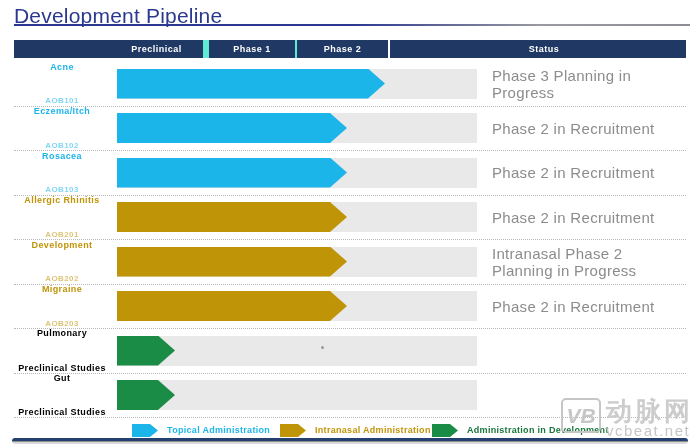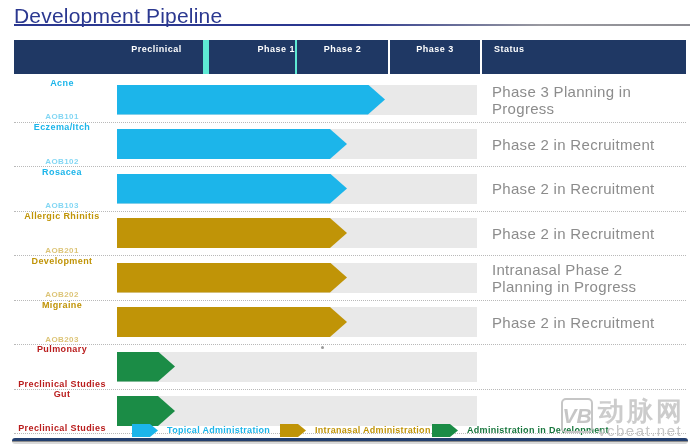--- a/index.html
+++ b/index.html
@@ -9,43 +9,43 @@
   }
   .title{
     position:absolute;left:14px;top:4px;font-size:21px;font-weight:400;
     color:#2B3890;letter-spacing:.2px;
   }
   .title-rule{
     position:absolute;left:14px;top:24px;width:676px;height:2px;
     background:linear-gradient(to right,#2B3890 0%,#2B3890 50%,#9a9aa0 78%,#8d8d93 100%);
   }
   .pipeline{position:absolute;left:14px;top:40px;width:672px;}
-  .header{display:flex;height:34px;background:#1F3864;}
+  .header{display:flex;height:18px;background:#1F3864;}
   .hcell{
     box-sizing:border-box;color:#fff;font-size:9px;font-weight:700;letter-spacing:.5px;
     line-height:18px;text-align:center;
   }
   .hcell.spacer{width:96px;}
   .hcell.c-pre{width:93px;}
-  .hcell.c-p1{width:92px;border-left:6px solid #5eead4;text-align:right;}
+  .hcell.c-p1{width:92px;border-left:6px solid #5eead4;}
   .hcell.c-p2{width:93px;border-left:2px solid #5eead4;}
   .hcell.c-p3{width:92px;border-left:2px solid #fff;}
-  .hcell.c-status{flex:1;border-left:2px solid #fff;text-align:left;padding-left:12px;}
+  .hcell.c-status{flex:1;border-left:2px solid #fff;text-align:center;padding-left:12px;}
   .rows{margin-top:4px;}
   .row{position:relative;height:43.5px;border-bottom:1px dotted #b9b9b9;}
   .row-label{
     position:absolute;left:0;top:0;width:96px;height:100%;
     display:flex;flex-direction:column;justify-content:center;align-items:center;
     text-align:center;line-height:1.15;gap:24px;
   }
   .row-name,.row-name2{font-size:9px;font-weight:700;letter-spacing:.4px;}
   .row-code{font-size:8px;font-weight:700;letter-spacing:.4px;opacity:.55;}
   .adm-topical .row-label{color:#1CB5EA;}
   .adm-intranasal .row-label{color:#C09407;}
-  .adm-development .row-label{color:#b91c1c;text-align:center;}
+  .adm-development .row-label{color:#000000;text-align:center;}
   .track{
     position:absolute;left:103px;top:6.5px;width:360px;height:30px;background:#E9E9E9;
   }
   .bar{
     position:absolute;left:0;top:0;height:30px;
     clip-path:polygon(0 0,calc(100% - 17px) 0,100% 50%,calc(100% - 17px) 100%,0 100%);
   }
   .status{
     position:absolute;left:478px;top:0;height:100%;display:flex;align-items:center;
     font-size:15px;color:#8C8C8C;letter-spacing:.3px;
@@ -60,21 +60,21 @@
   .bottom-bar{
     position:absolute;left:12px;top:438px;width:676px;height:6px;border-radius:3px;
     background:linear-gradient(#24406f 0 42%,#8e8e8e 42% 62%,#d9d9d9 62% 100%);
   }
   .stray-dot{position:absolute;left:321px;top:346px;width:3px;height:3px;border-radius:50%;background:#999;}
   .watermark{
     position:absolute;left:561px;top:398px;display:flex;align-items:flex-start;
     color:#c6c6c6;
   }
   .wm-logo{
-    box-sizing:border-box;width:32px;height:35px;border:2px solid #c6c6c6;border-radius:5px;
+    box-sizing:border-box;width:40px;height:35px;border:2px solid #c6c6c6;border-radius:5px;
     font-size:21px;font-weight:700;font-style:italic;display:flex;align-items:center;justify-content:center;
     margin-right:5px;
   }
   .wm-col{display:flex;flex-direction:column;justify-content:space-between;}
   .wm-name{font-size:26px;font-weight:700;letter-spacing:3px;line-height:26px;color:#cccccc;}
   .wm-site{font-size:15px;letter-spacing:1.5px;line-height:14px;color:#c6c6c6;}
 </style>
 </head>
 <body>
 
@@ -82,21 +82,20 @@
 
   <div class="title">Development Pipeline</div>
   <div class="title-rule"></div>
 
   <div class="pipeline">
     <div class="header">
       <div class="hcell spacer"></div>
       <div class="hcell c-pre">Preclinical</div>
       <div class="hcell c-p1">Phase 1</div>
       <div class="hcell c-p2">Phase 2</div>
-      <div class="hcell c-p3">Phase 3</div>
       <div class="hcell c-status">Status</div>
     </div>
     <div class="rows" id="rows">
     <div class="row adm-topical">
       <div class="row-label">
         <div class="row-name">Acne</div>
 
         <div class="row-code">AOB101</div>
       </div>
       <div class="track">

